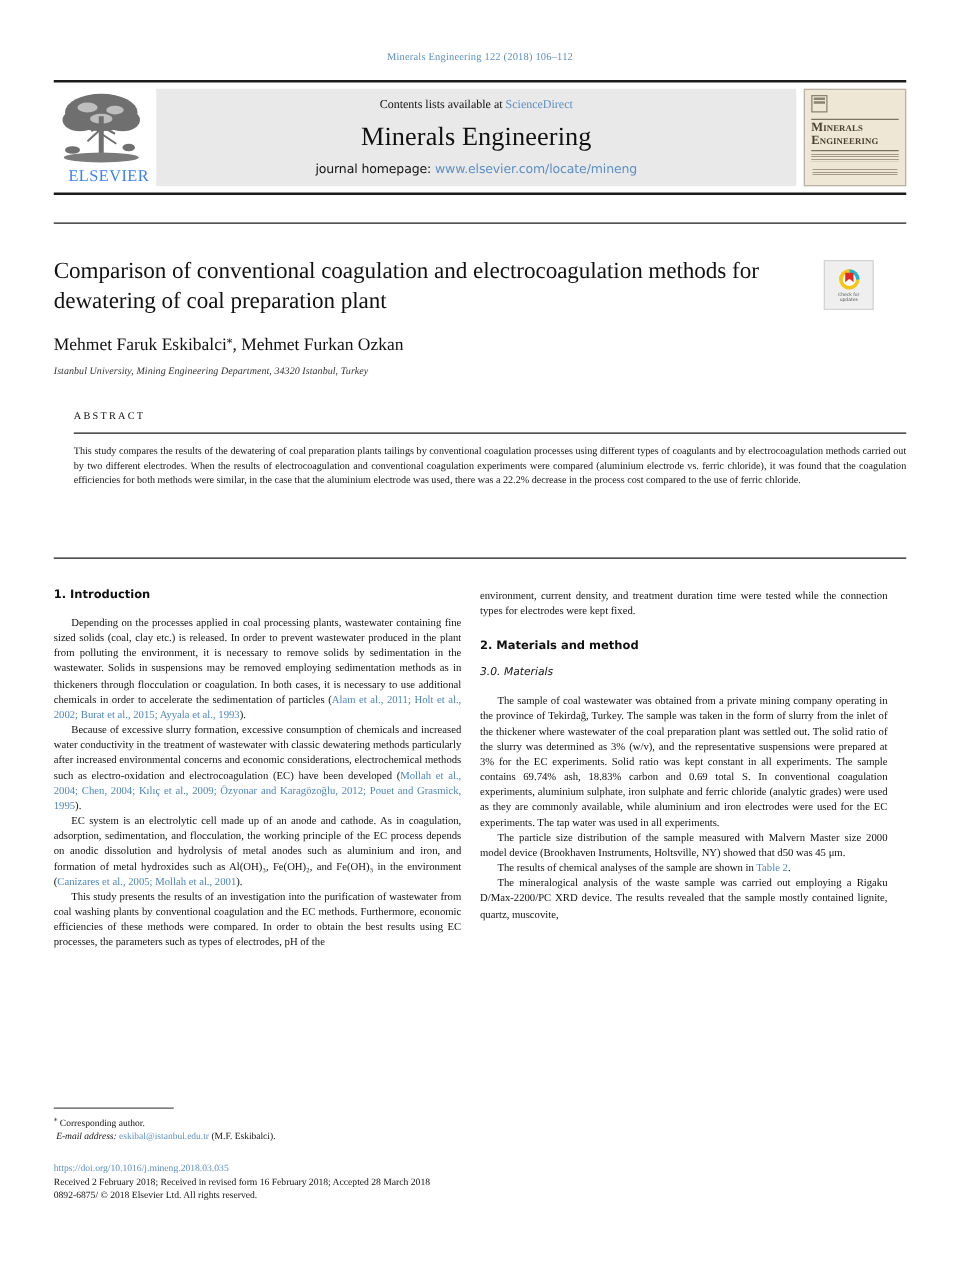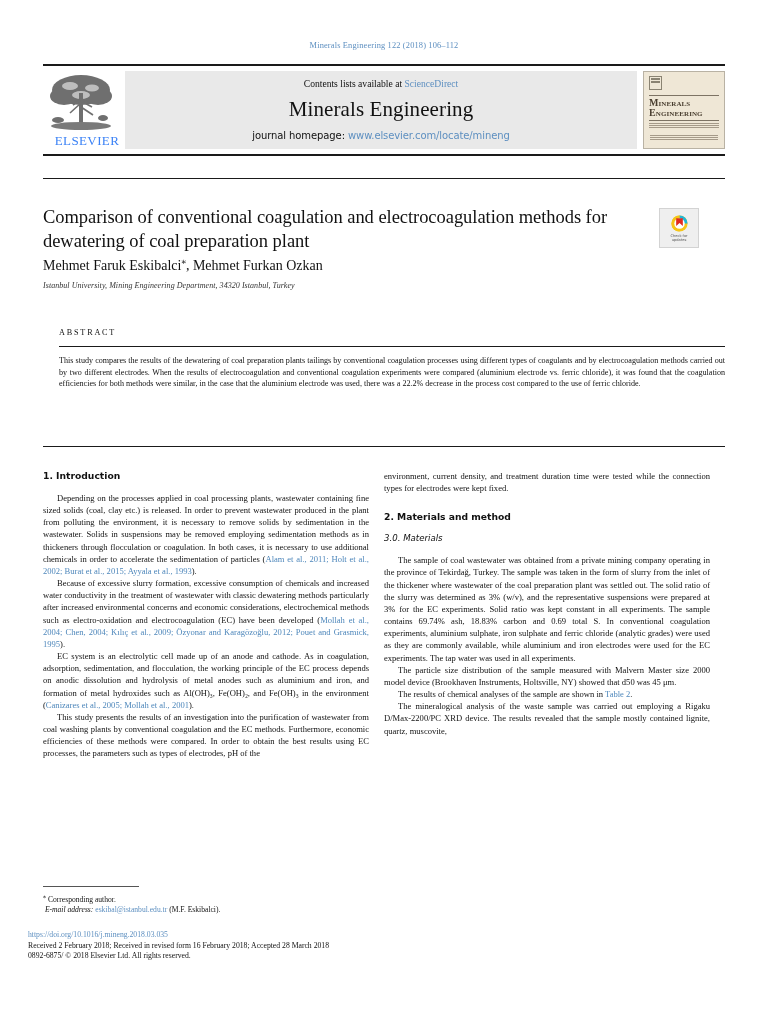--- a/index.html
+++ b/index.html
@@ -155,21 +155,21 @@
     width: 682px;
   }
   .paper-title {
     font-size: 18.5px;
     line-height: 24px;
     color: #111;
     width: 595px;
     letter-spacing: -.05px;
   }
   .authors {
-    margin-top: 3px;
+    margin-top: 13px;
     font-size: 14px;
     color: #111;
   }
   .authors sup { font-size: 9px; vertical-align: super; }
   .affiliation {
     margin-top: 7px;
     font-size: 8px;
     font-style: italic;
     color: #333;
     letter-spacing: .05px;
@@ -288,21 +288,21 @@
     font-size: 7.6px;
     line-height: 10.5px;
     color: #111;
   }
   .fn-line sup { font-size: 6px; }
   .fn-em { font-style: italic; }
   .fn-link { color: #5d8fc0; }
 
   .pub-block {
     position: absolute;
-    left: 28px;
+    left: 43px;
     top: 930px;
     width: 560px;
   }
   .pub-line {
     font-size: 7.7px;
     line-height: 10.6px;
     color: #111;
   }
   .doi { color: #5d8fc0; }
 </style>

